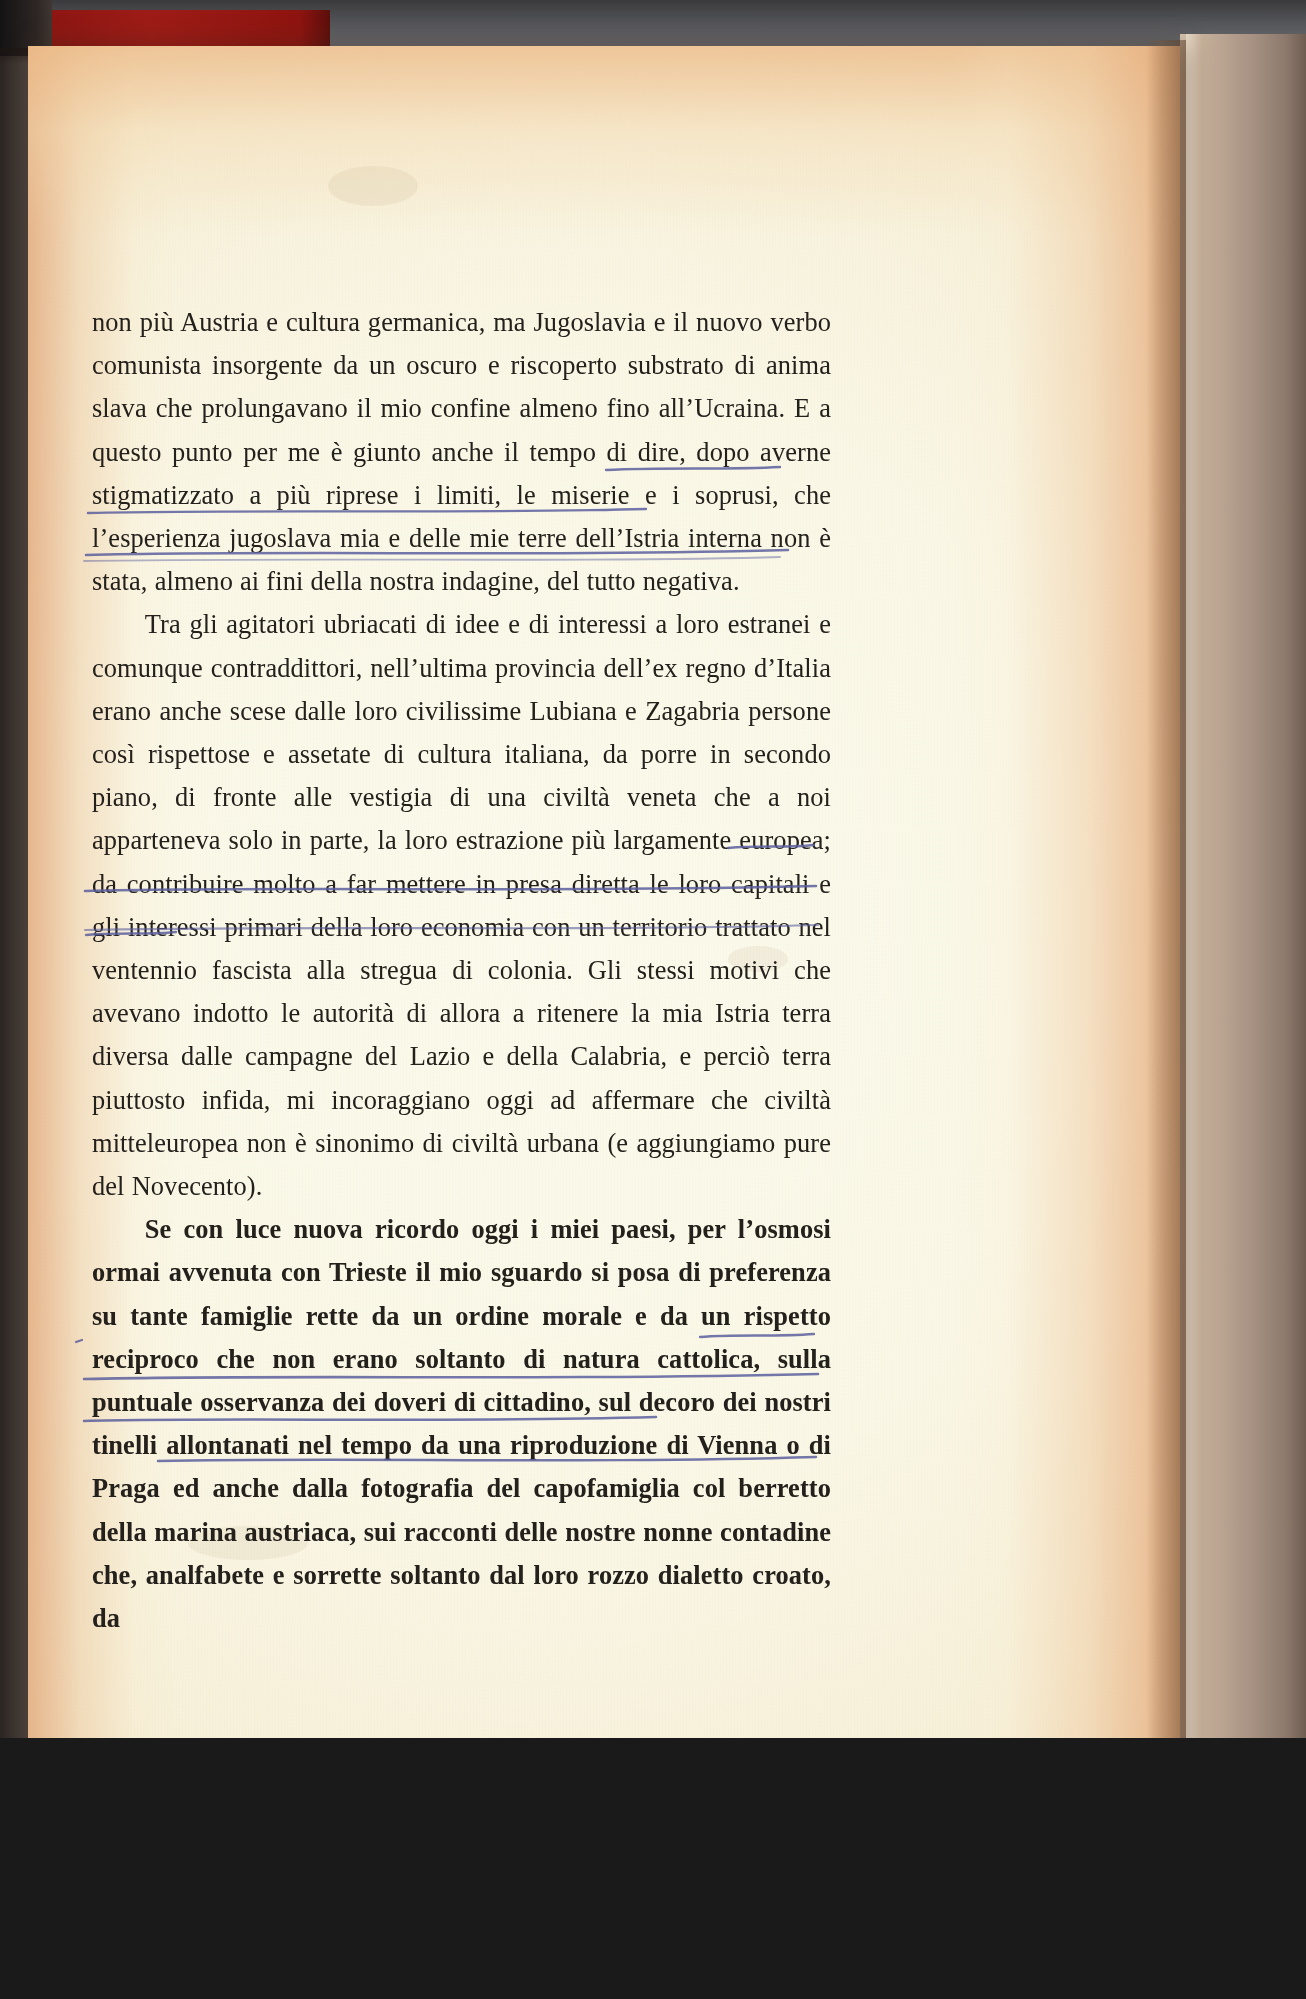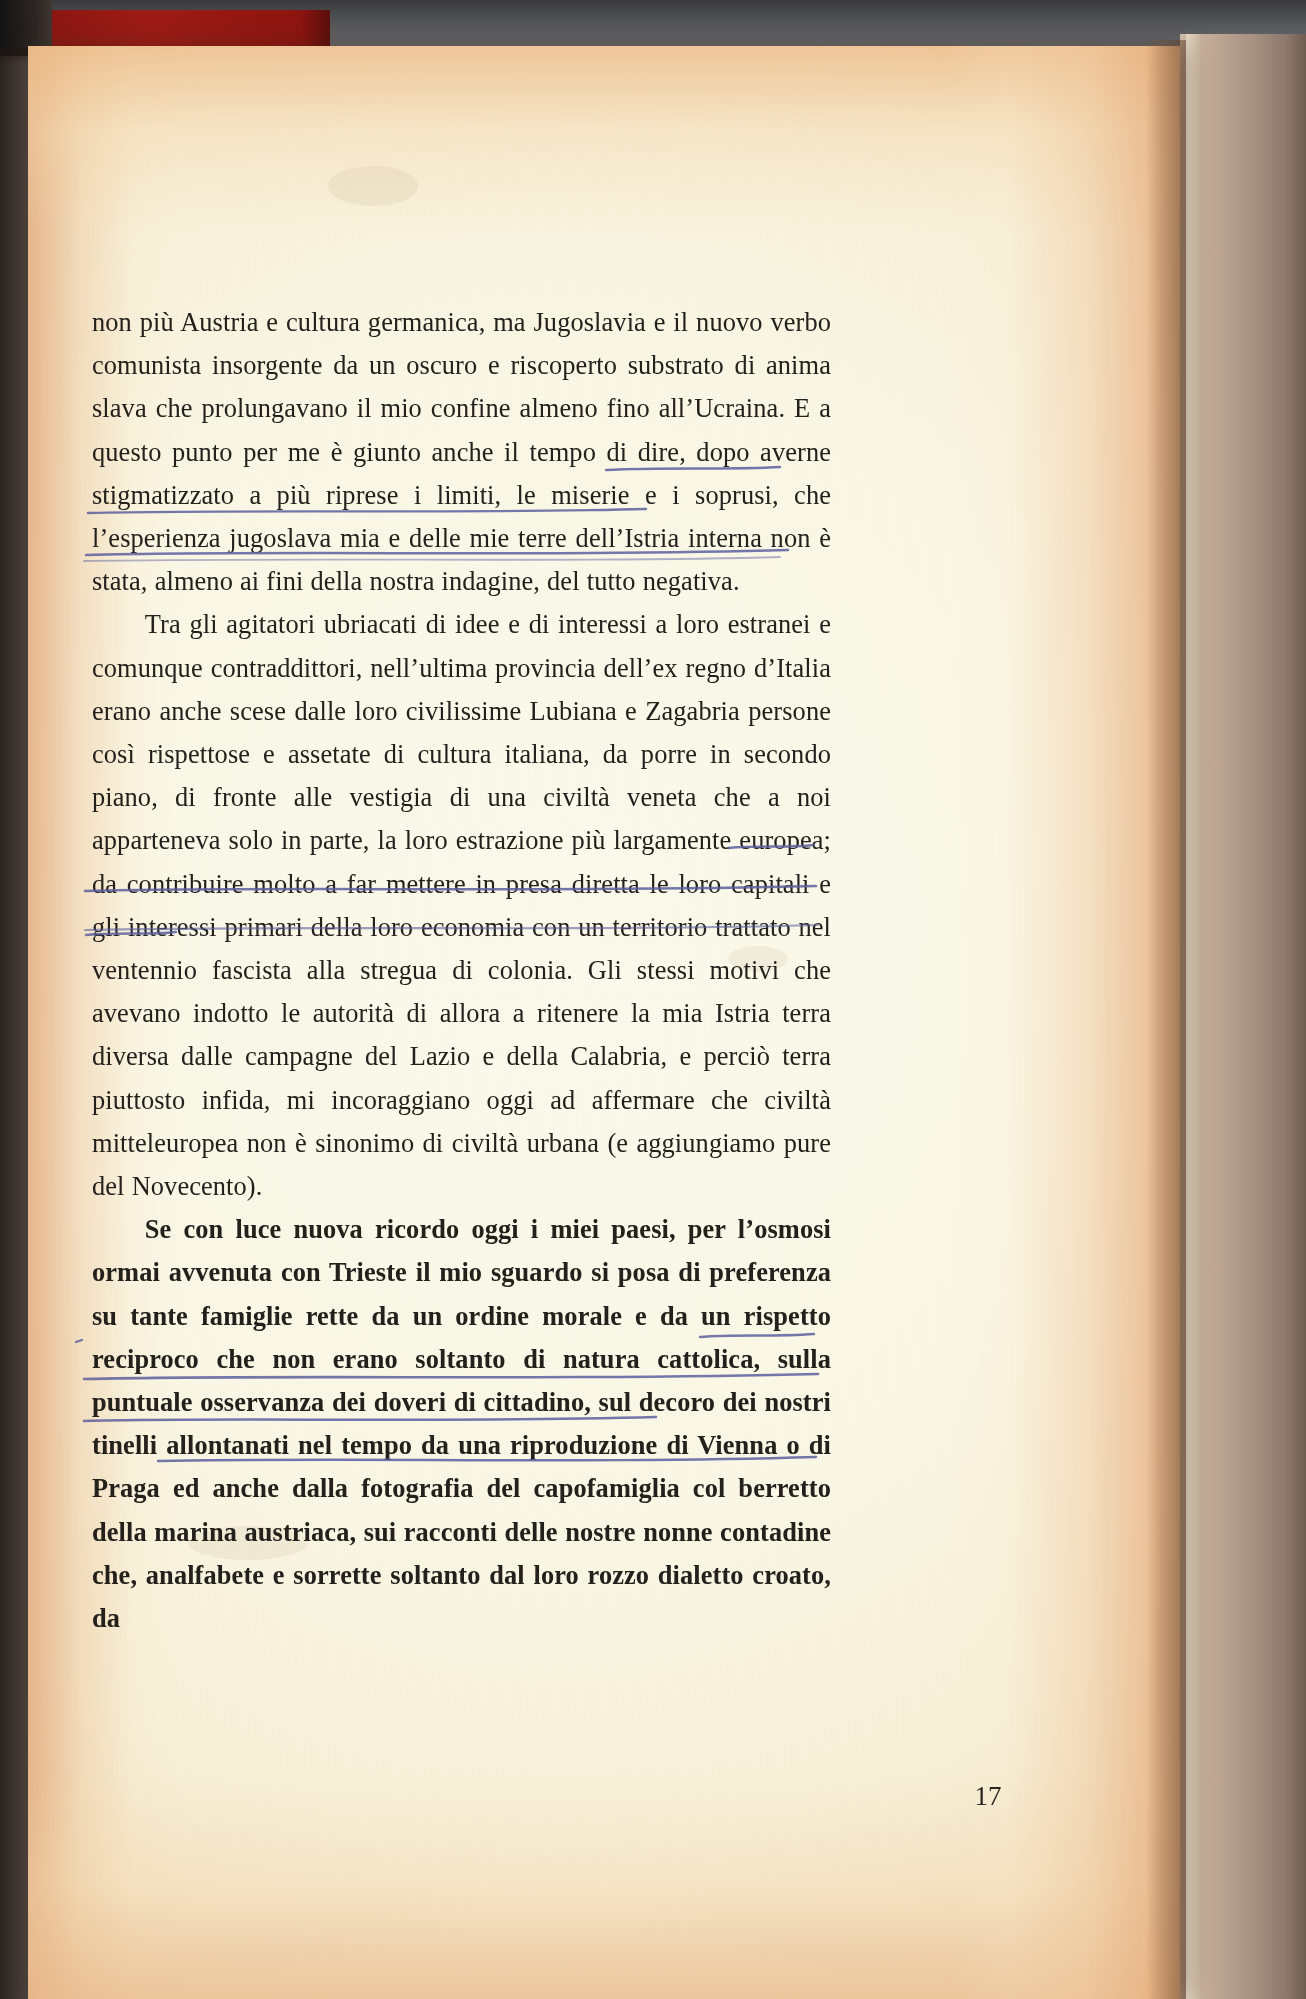--- a/index.html
+++ b/index.html
@@ -3,21 +3,21 @@
 <meta charset="utf-8">
 <style>
   html, body {
     margin: 0;
     padding: 0;
     background: #1a1a1a;
   }
   #scan {
     position: relative;
     width: 1306px;
-    height: 1999px;
+    height: 1738px;
     overflow: hidden;
     background: #c9b9a2;
     font-family: "Liberation Serif", "DejaVu Serif", serif;
   }
 
   
   .backdrop {
     position: absolute;
     inset: 0;
     background:

